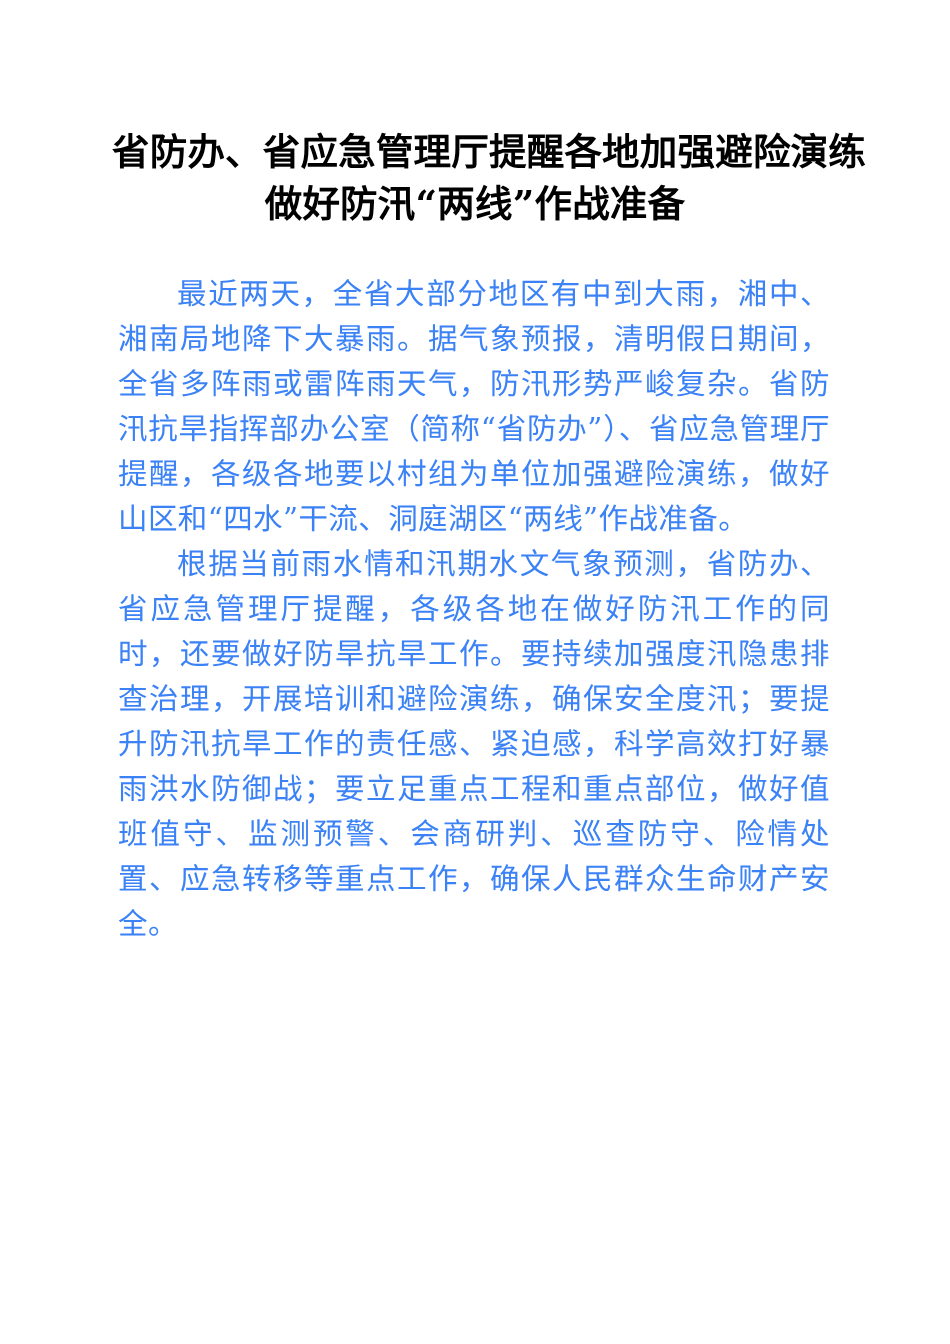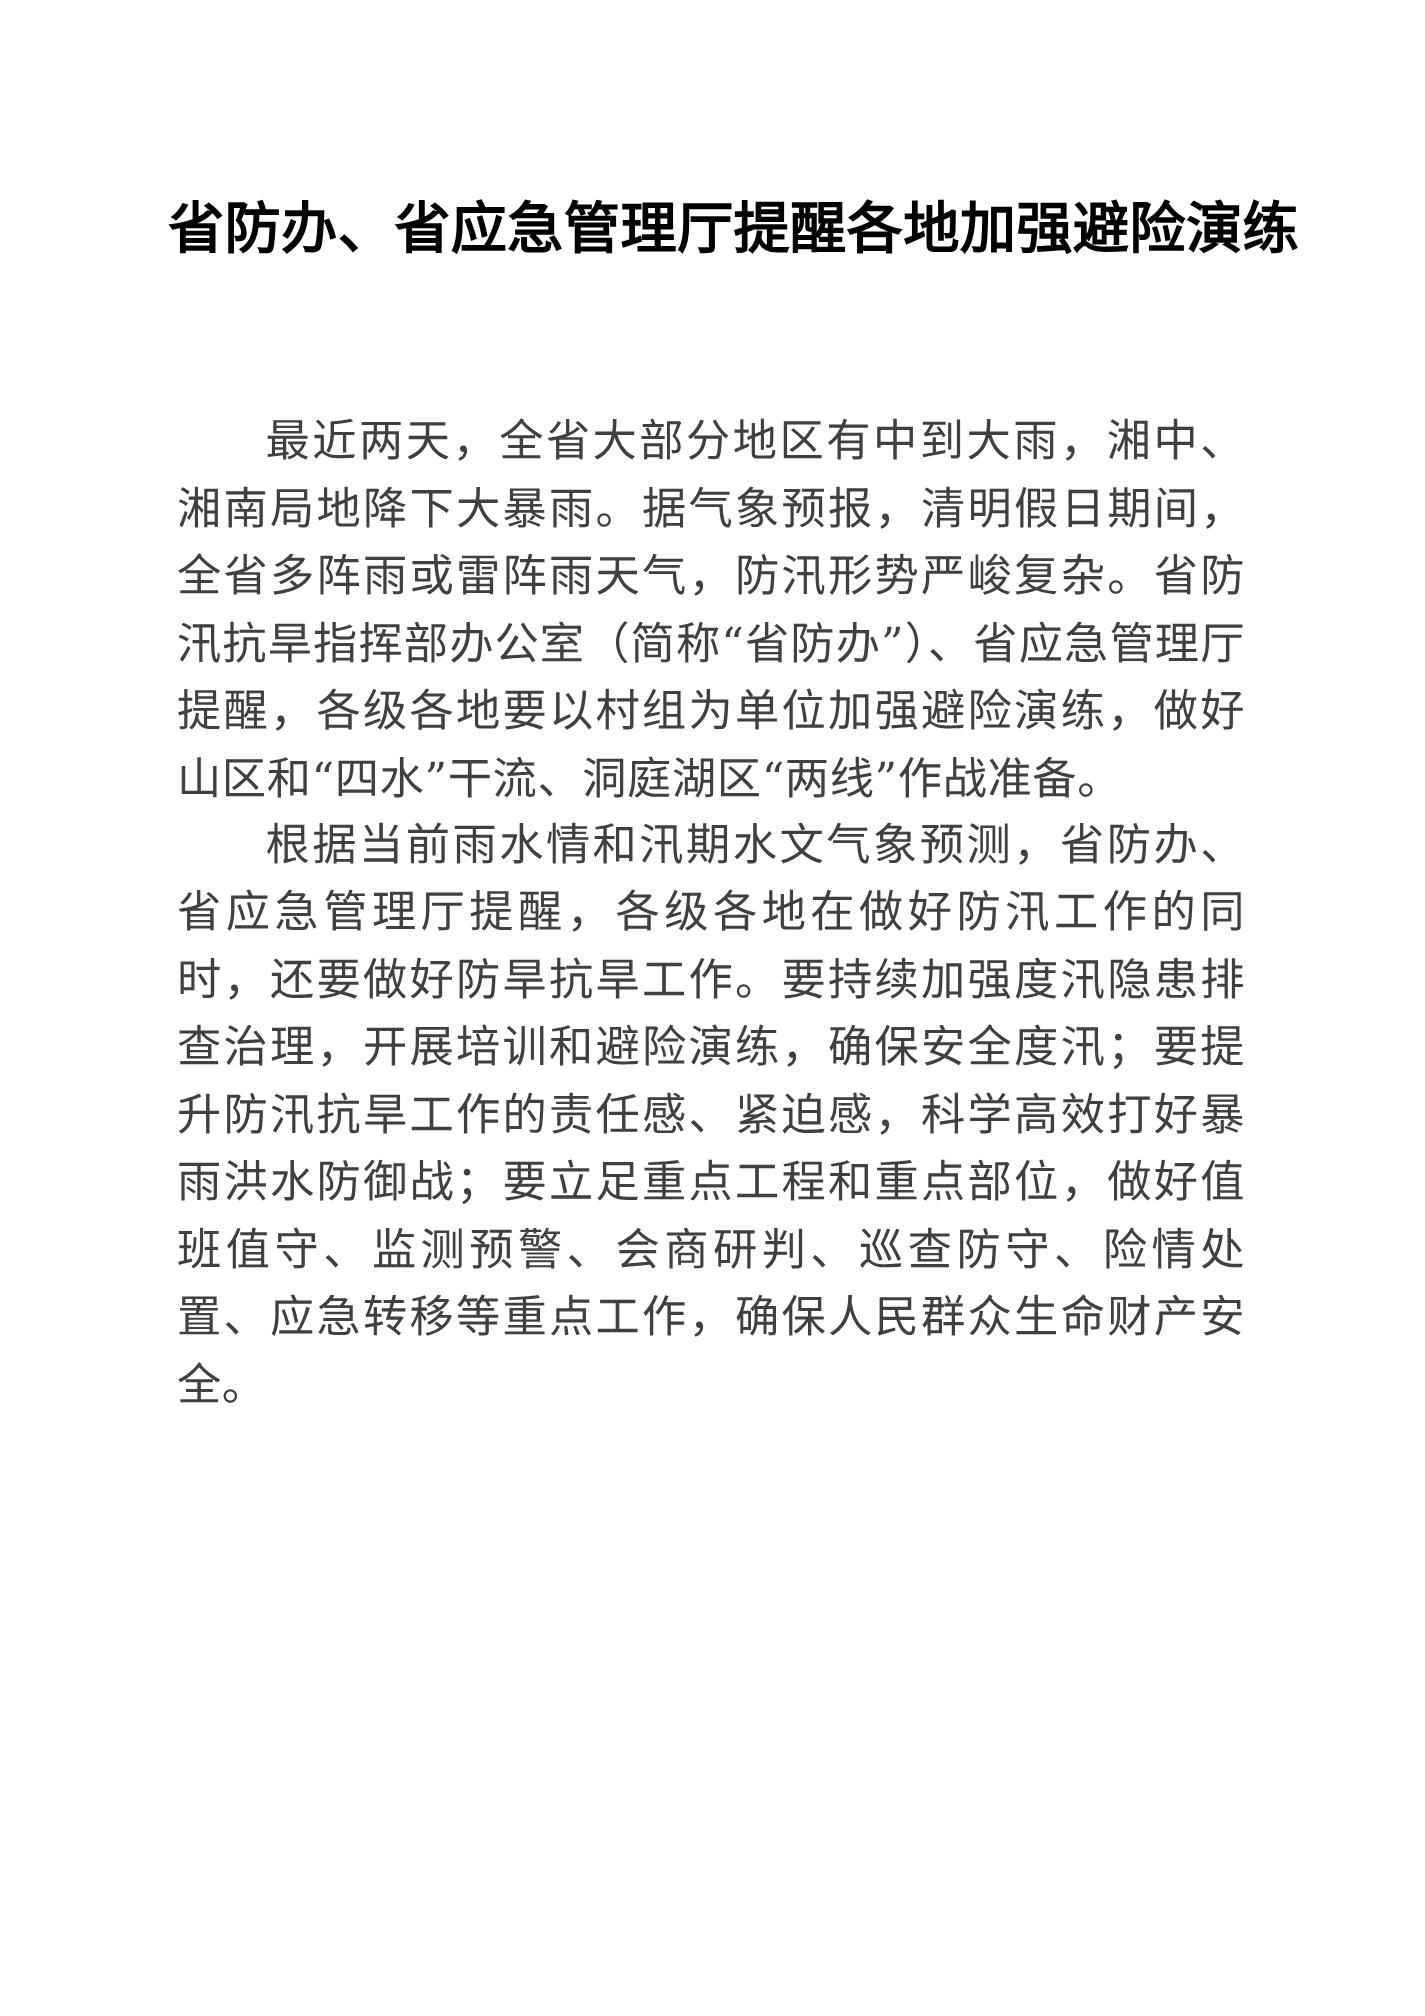--- a/index.html
+++ b/index.html
@@ -41,47 +41,47 @@
 
   
   .doc-body {
     position: absolute;
     left: 118px;
     top: 272px;
     width: 712px;
     font-family: "DejaVu Serif", "Liberation Serif", serif;
     font-size: 29.5px;
     line-height: 45px;
-    color: #404040;
+    color: #3b82f6;
     text-align: justify;
     text-justify: inter-character;
     letter-spacing: 0.4px;
   }
 
   .doc-body p {
     margin: 0;
     padding: 0;
     text-indent: 2em;
     text-align: justify;
     text-justify: inter-character;
   }
 
   
   .doc-body p:last-child {
     margin-bottom: 0;
-    font-family: Liberation Serif, serif;
   }
 </style>
 </head>
 <body>
 
 <div class="page">
 
   <div class="doc-title">
     <span class="title-line">省防办、省应急管理厅提醒各地加强避险演练</span>
+    <span class="title-line">做好防汛“两线”作战准备</span>
   </div>
 
   <div class="doc-body">
     <p>最近两天，全省大部分地区有中到大雨，湘中、湘南局地降下大暴雨。据气象预报，清明假日期间，全省多阵雨或雷阵雨天气，防汛形势严峻复杂。省防汛抗旱指挥部办公室（简称“省防办”）、省应急管理厅提醒，各级各地要以村组为单位加强避险演练，做好山区和“四水”干流、洞庭湖区“两线”作战准备。</p>
     <p>根据当前雨水情和汛期水文气象预测，省防办、省应急管理厅提醒，各级各地在做好防汛工作的同时，还要做好防旱抗旱工作。要持续加强度汛隐患排查治理，开展培训和避险演练，确保安全度汛；要提升防汛抗旱工作的责任感、紧迫感，科学高效打好暴雨洪水防御战；要立足重点工程和重点部位，做好值班值守、监测预警、会商研判、巡查防守、险情处置、应急转移等重点工作，确保人民群众生命财产安全。</p>
   </div>
 
 </div>
 
 </body></html>

